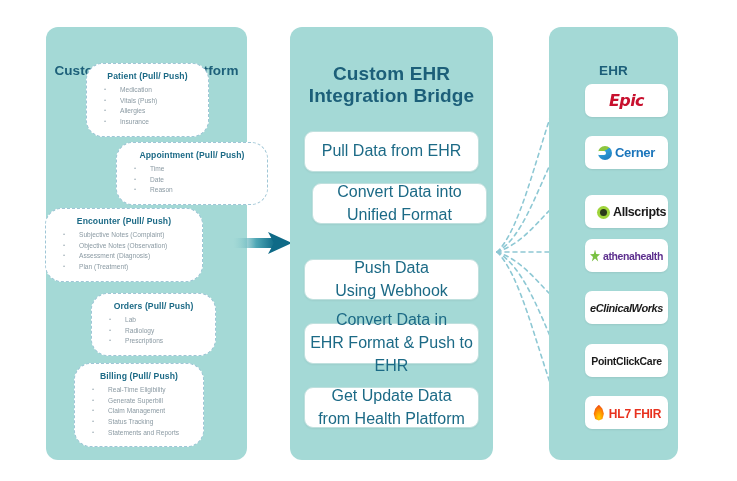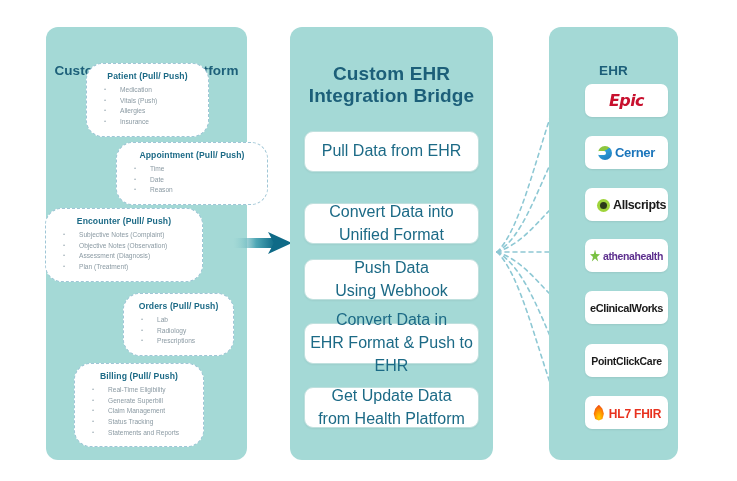--- a/index.html
+++ b/index.html
@@ -68,63 +68,63 @@
     content: "\2022";
     position: absolute;
     left: 8px;
     color: #a3b1b9;
     font-size: 6px;
   }
 
   #card-patient     { left: 86px;  top: 63px;  width: 123px; }
   #card-appointment { left: 76px;  top: 142px; width: 152px; margin-left: 40px; }
   #card-encounter   { left: 45px;  top: 208px; width: 158px; }
-  #card-orders      { left: 91px;  top: 293px; width: 111px; margin-left: 32px; }
+  #card-orders      { left: 91px;  top: 293px; width: 125px; }
   #card-billing     { left: 74px;  top: 363px; width: 130px; }
 
   
   .step {
     position: absolute;
     left: 14px;
     width: 175px;
     background: #ffffff;
     border: 1.4px solid #bfe0de;
     border-radius: 9px;
     display: flex;
     align-items: center;
     justify-content: center;
     text-align: center;
     color: #1c6a86;
     font-size: 16px;
     line-height: 1.42;
     box-shadow: 0 1px 2px rgba(0,0,0,.05);
   }
   #step-0 { top: 104px; height: 41px; }
-  #step-1 { top: 176px; height: 41px; }
+  #step-1 { top: 156px; height: 41px; margin-left: 8px; }
   #step-2 { top: 232px; height: 41px; }
   #step-3 { top: 296px; height: 41px; }
   #step-4 { top: 360px; height: 41px; }
 
   
   .logo-box {
     position: absolute;
     left: 36px;
     width: 83px;
     height: 33px;
     background: #ffffff;
     border-radius: 7px;
     display: flex;
     align-items: center;
     justify-content: center;
     box-shadow: 0 1px 2px rgba(0,0,0,.08);
     overflow: hidden;
   }
   #logo-0 { top: 57px; }
   #logo-1 { top: 109px; }
-  #logo-2 { top: 161px; padding-left: 10px; }
+  #logo-2 { top: 168px; padding-left: 10px; }
   #logo-3 { top: 212px; }
   #logo-4 { top: 264px; }
   #logo-5 { top: 317px; }
   #logo-6 { top: 369px; }
 
   .logo-row { display: flex; align-items: flex-end; gap: 3px; }
 
   
   .lg-epic {
     color: #c8102e;
@@ -157,21 +157,21 @@
   }
   .lg-alls-text { color: #1a1a1a; font-weight: bold; font-size: 12.5px; letter-spacing: -.4px; }
   
   .lg-athena-mark {
     width: 10px; height: 12px; flex: none;
     background: #7ac143;
     clip-path: polygon(50% 0%, 62% 38%, 100% 40%, 70% 62%, 82% 100%, 50% 76%, 18% 100%, 30% 62%, 0% 40%, 38% 38%);
   }
   .lg-athena-text { color: #5d2f8e; font-weight: bold; font-size: 10.5px; letter-spacing: -.4px; }
   
-  .lg-ecw { color: #1a1a1a; font-weight: bold; font-size: 11px; letter-spacing: -.4px; }
+  .lg-ecw { color: #1a1a1a; font-style: italic; font-weight: bold; font-size: 11px; letter-spacing: -.4px; }
   
   .lg-pcc { color: #1a1a1a; font-weight: bold; font-size: 10.5px; letter-spacing: -.3px; }
   
   .lg-fhir-flame {
     width: 14px; height: 16px; flex: none;
     background: radial-gradient(ellipse at 50% 78%, #ffd200 0%, #ff8b00 42%, #e8321f 80%);
     border-radius: 50% 50% 48% 48% / 62% 62% 38% 38%;
     clip-path: polygon(50% 0%, 76% 26%, 86% 58%, 76% 90%, 50% 100%, 24% 90%, 14% 58%, 24% 26%);
   }
   .lg-fhir-text { color: #e8321f; font-weight: bold; font-size: 12px; letter-spacing: -.2px; }

